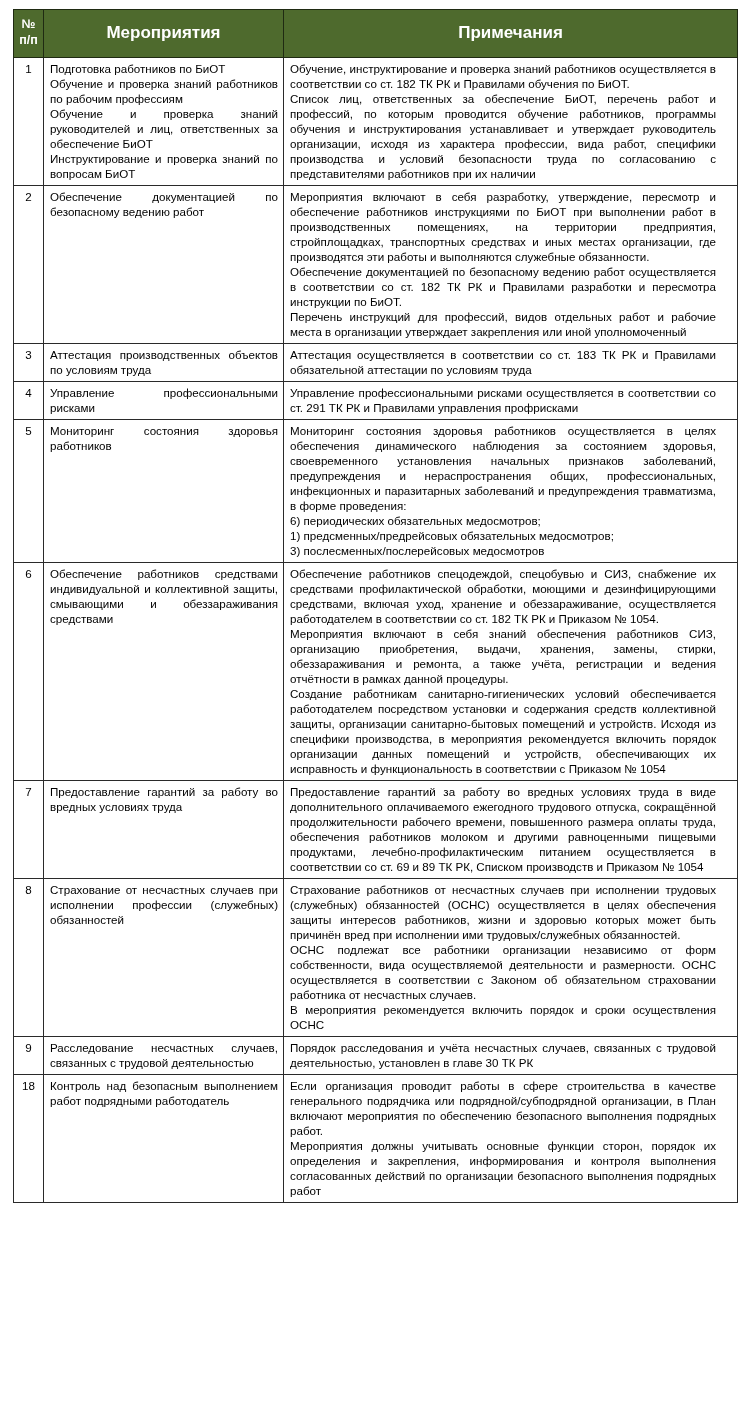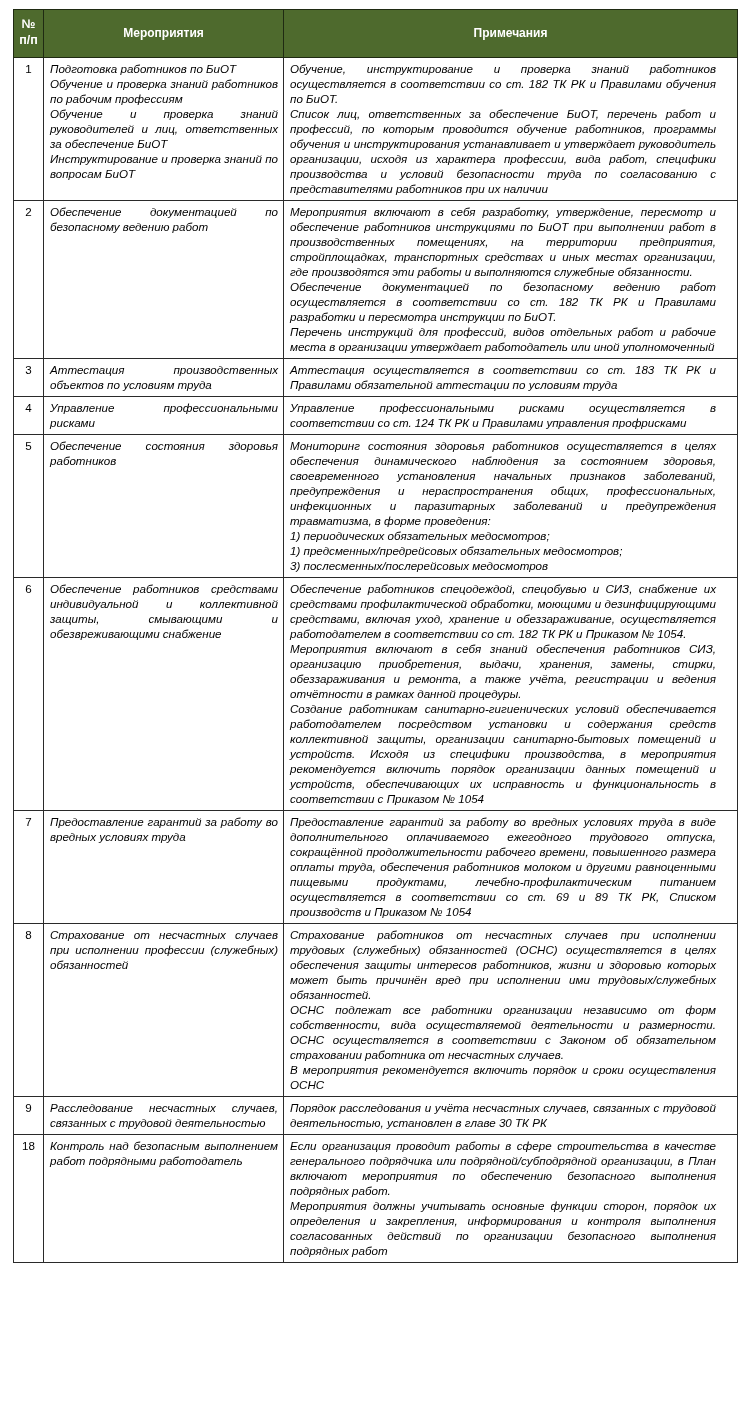--- a/index.html
+++ b/index.html
@@ -30,21 +30,21 @@
     table-layout: fixed;
   }
   table.plan-table col.c-num   { width: 30px; }
   table.plan-table col.c-event { width: 240px; }
   table.plan-table col.c-note  { width: 454px; }
 
   thead th {
     background: #4e6a2d;
     color: #ffffff;
     font-weight: bold;
-    font-size: 12px;
+    font-size: 17px;
     line-height: 1.25;
     text-align: center;
     vertical-align: middle;
     border: 1px solid #1f2a12;
     padding: 5px 3px 6px 3px;
     height: 36px;
   }
   thead th.th-num {
     font-size: 12.5px;
     padding-left: 1px;
@@ -71,21 +71,21 @@
     padding-right: 5px;
     hyphens: manual;
   }
   tbody td.note {
     text-align: justify;
     text-align-last: left;
     padding-left: 6px;
     padding-right: 21px;
     hyphens: manual;
   }
-  .para { margin: 0; font-style: italic; }
+  .para { margin: 0; }
   .para + .para { margin-top: 0px; }
   .line { display: block; }
 </style>
 </head>
 <body>
 
 <div id="sheet">
   <table class="plan-table">
     <colgroup>
       <col class="c-num">
@@ -117,57 +117,57 @@
           </td>
         </tr>
         <tr>
           <td class="num">2</td>
           <td class="event">
             <p class="para">Обеспечение документацией по безопасному ведению работ</p>
           </td>
           <td class="note">
             <p class="para">Мероприятия включают в себя разработку, утверждение, пересмотр и обеспечение работников инструкциями по БиОТ при выполнении работ в производственных помещениях, на территории предприятия, стройплощадках, транспортных средствах и иных местах организации, где производятся эти работы и выполняются служебные обязанности.</p>
             <p class="para">Обеспечение документацией по безопасному ведению работ осуществляется в соответствии со ст. 182 ТК РК и Правилами разработки и пересмотра инструкции по БиОТ.</p>
-            <p class="para">Перечень инструкций для профессий, видов отдельных работ и рабочие места в организации утверждает работодатель или иной уполномоченный</p>
+            <p class="para">Перечень инструкций для профессий, видов отдельных работ и рабочие места в организации утверждает закрепления или иной уполномоченный</p>
           </td>
         </tr>
         <tr>
           <td class="num">3</td>
           <td class="event">
             <p class="para">Аттестация производственных объектов по условиям труда</p>
           </td>
           <td class="note">
             <p class="para">Аттестация осуществляется в соответствии со ст. 183 ТК РК и Правилами обязательной аттестации по условиям труда</p>
           </td>
         </tr>
         <tr>
           <td class="num">4</td>
           <td class="event">
             <p class="para">Управление профессиональными рисками</p>
           </td>
           <td class="note">
-            <p class="para">Управление профессиональными рисками осуществляется в соответствии со ст. 124 ТК РК и Правилами управления профрисками</p>
+            <p class="para">Управление профессиональными рисками осуществляется в соответствии со ст. 291 ТК РК и Правилами управления профрисками</p>
           </td>
         </tr>
         <tr>
           <td class="num">5</td>
           <td class="event">
-            <p class="para">Обеспечение состояния здоровья работников</p>
+            <p class="para">Мониторинг состояния здоровья работников</p>
           </td>
           <td class="note">
             <p class="para">Мониторинг состояния здоровья работников осуществляется в целях обеспечения динамического наблюдения за состоянием здоровья, своевременного установления начальных признаков заболеваний, предупреждения и нераспространения общих, профессиональных, инфекционных и паразитарных заболеваний и предупреждения травматизма, в форме проведения:</p>
-            <p class="para">1) периодических обязательных медосмотров;</p>
+            <p class="para">6) периодических обязательных медосмотров;</p>
             <p class="para">1) предсменных/предрейсовых обязательных медосмотров;</p>
             <p class="para">3) послесменных/послерейсовых медосмотров</p>
           </td>
         </tr>
         <tr>
           <td class="num">6</td>
           <td class="event">
-            <p class="para">Обеспечение работников средствами индивидуальной и коллективной защиты, смывающими и обезвреживающими снабжение</p>
+            <p class="para">Обеспечение работников средствами индивидуальной и коллективной защиты, смывающими и обеззараживания средствами</p>
           </td>
           <td class="note">
             <p class="para">Обеспечение работников спецодеждой, спецобувью и СИЗ, снабжение их средствами профилактической обработки, моющими и дезинфицирующими средствами, включая уход, хранение и обеззараживание, осуществляется работодателем в соответствии со ст. 182 ТК РК и Приказом № 1054.</p>
             <p class="para">Мероприятия включают в себя знаний обеспечения работников СИЗ, организацию приобретения, выдачи, хранения, замены, стирки, обеззараживания и ремонта, а также учёта, регистрации и ведения отчётности в рамках данной процедуры.</p>
             <p class="para">Создание работникам санитарно-гигиенических условий обеспечивается работодателем посредством установки и содержания средств коллективной защиты, организации санитарно-бытовых помещений и устройств. Исходя из специфики производства, в мероприятия рекомендуется включить порядок организации данных помещений и устройств, обеспечивающих их исправность и функциональность в соответствии с Приказом № 1054</p>
           </td>
         </tr>
         <tr>
           <td class="num">7</td>
           <td class="event">

